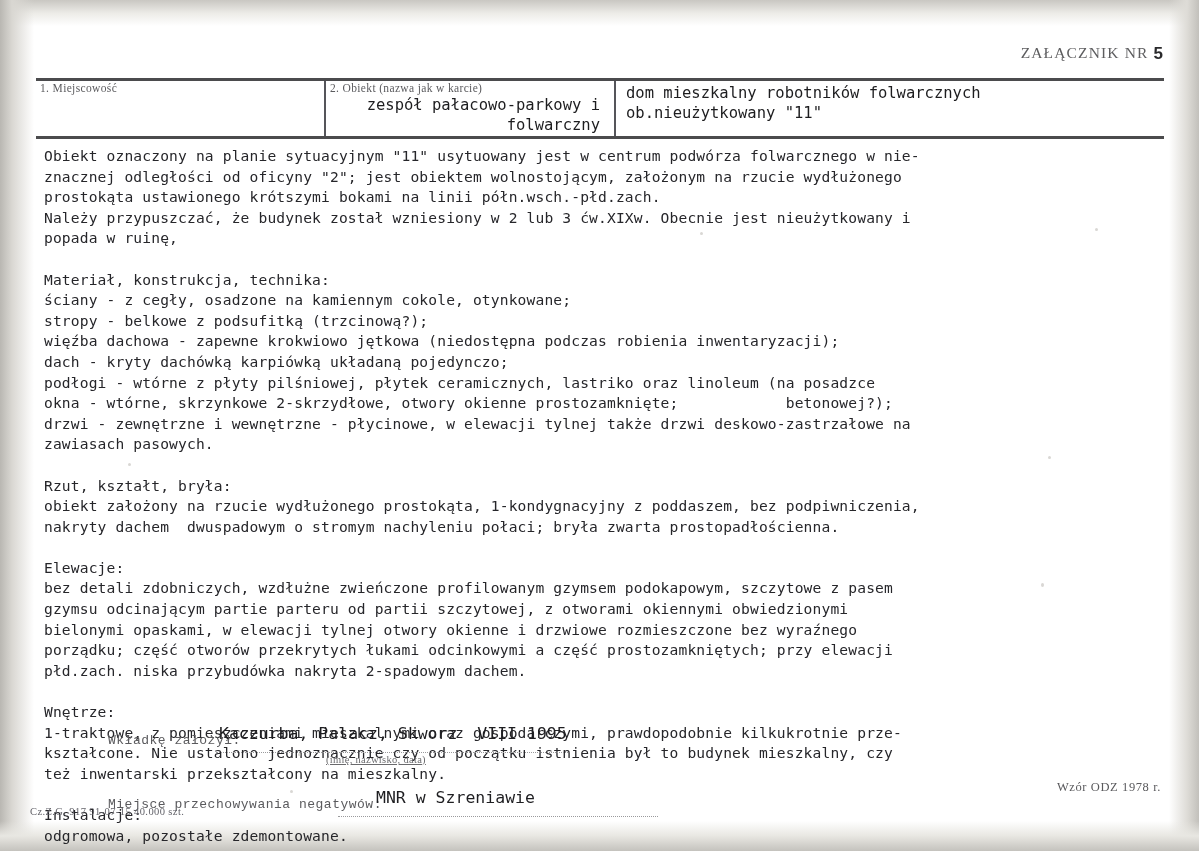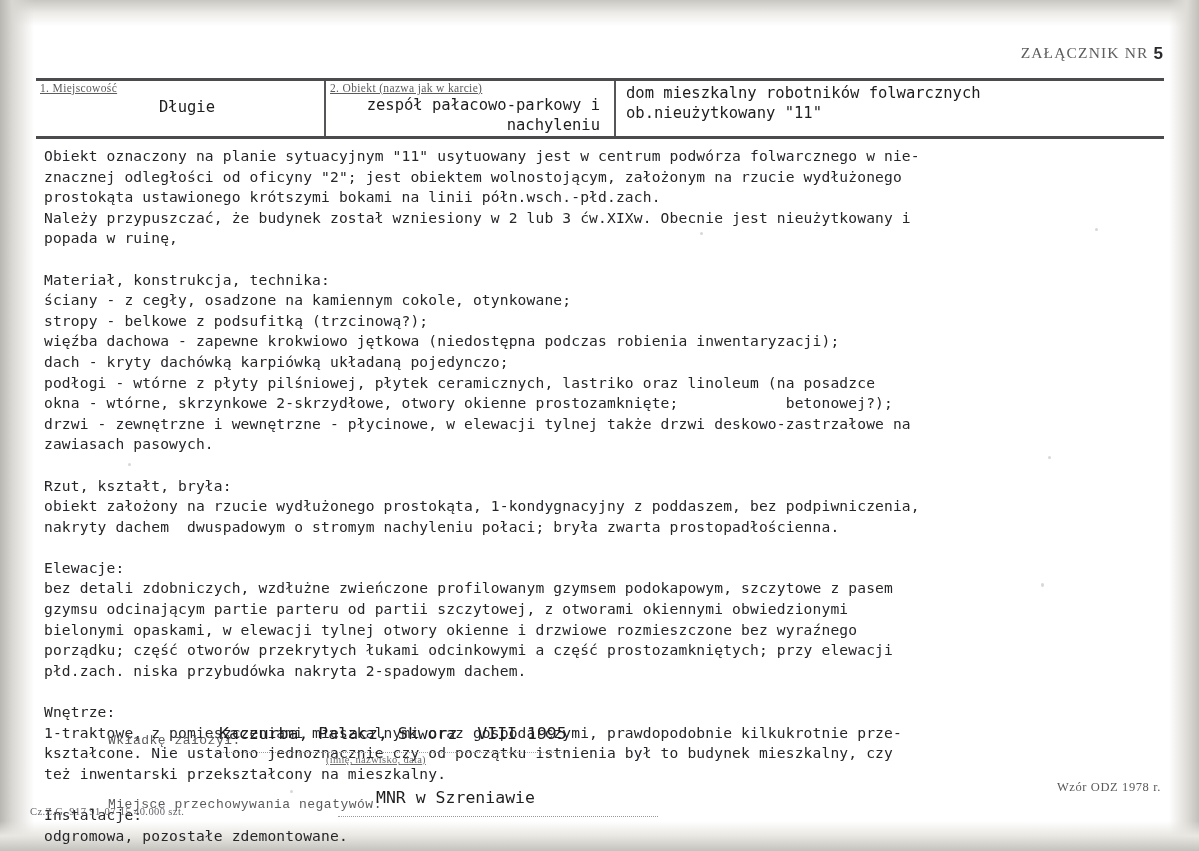--- a/index.html
+++ b/index.html
@@ -95,21 +95,20 @@
   .cell {
     position: absolute;
     top: 82px;
   }
   .cell-label {
     font-family: "Liberation Serif", "DejaVu Serif", serif;
     font-size: 11.5px;
     color: #5b5b5e;
     letter-spacing: 0.35px;
     white-space: nowrap;
-    text-decoration: underline;
   }
   .cell-value {
     font-family: "DejaVu Sans Mono", "Liberation Mono", monospace;
     font-size: 15.5px;
     color: #1d1d1f;
     line-height: 1.32;
     white-space: pre;
   }
   #cell-1 { left: 40px;  width: 280px; }
   #cell-1 .cell-value { text-align: center; padding-left: 14px; margin-top: 3px; }
@@ -235,27 +234,26 @@
     <span>ZAŁĄCZNIK NR</span><span class="annex-no">5</span>
   </div>
 
   <div class="rule top"></div>
   <div class="rule bottom"></div>
   <div class="col-sep s1"></div>
   <div class="col-sep s2"></div>
 
   <div class="cell" id="cell-1">
     <div class="cell-label">1. Miejscowość</div>
-    <div class="cell-value">Długie</div>
   </div>
 
   <div class="cell" id="cell-2">
     <div class="cell-label">2. Obiekt (nazwa jak w karcie)</div>
     <div class="cell-value">zespół pałacowo-parkowy i
-nachyleniu</div>
+folwarczny</div>
   </div>
 
   <div class="cell" id="cell-3">
     <div class="cell-value">dom mieszkalny robotników folwarcznych
 ob.nieużytkowany "11"</div>
   </div>
 
   <div class="body" id="body-text"><div class="blk"><span class="ln">Obiekt oznaczony na planie sytuacyjnym "11" usytuowany jest w centrum podwórza folwarcznego w nie-</span><span class="ln">znacznej odległości od oficyny "2"; jest obiektem wolnostojącym, założonym na rzucie wydłużonego</span><span class="ln">prostokąta ustawionego krótszymi bokami na linii półn.wsch.-płd.zach.</span><span class="ln">Należy przypuszczać, że budynek został wzniesiony w 2 lub 3 ćw.XIXw. Obecnie jest nieużytkowany i</span><span class="ln">popada w ruinę,</span></div><div class="blk"><span class="ln">Materiał, konstrukcja, technika:</span><span class="ln">ściany - z cegły, osadzone na kamiennym cokole, otynkowane;</span><span class="ln">stropy - belkowe z podsufitką (trzcinową?);</span><span class="ln">więźba dachowa - zapewne krokwiowo jętkowa (niedostępna podczas robienia inwentaryzacji);</span><span class="ln">dach - kryty dachówką karpiówką układaną pojedynczo;</span><span class="ln">podłogi - wtórne z płyty pilśniowej, płytek ceramicznych, lastriko oraz linoleum (na posadzce</span><span class="ln">okna - wtórne, skrzynkowe 2-skrzydłowe, otwory okienne prostozamknięte;            betonowej?);</span><span class="ln">drzwi - zewnętrzne i wewnętrzne - płycinowe, w elewacji tylnej także drzwi deskowo-zastrzałowe na</span><span class="ln">zawiasach pasowych.</span></div><div class="blk"><span class="ln">Rzut, kształt, bryła:</span><span class="ln">obiekt założony na rzucie wydłużonego prostokąta, 1-kondygnacyjny z poddaszem, bez podpiwniczenia,</span><span class="ln">nakryty dachem  dwuspadowym o stromym nachyleniu połaci; bryła zwarta prostopadłościenna.</span></div><div class="blk"><span class="ln">Elewacje:</span><span class="ln">bez detali zdobniczych, wzdłużne zwieńczone profilowanym gzymsem podokapowym, szczytowe z pasem</span><span class="ln">gzymsu odcinającym partie parteru od partii szczytowej, z otworami okiennymi obwiedzionymi</span><span class="ln">bielonymi opaskami, w elewacji tylnej otwory okienne i drzwiowe rozmieszczone bez wyraźnego</span><span class="ln">porządku; część otworów przekrytych łukami odcinkowymi a część prostozamkniętych; przy elewacji</span><span class="ln">płd.zach. niska przybudówka nakryta 2-spadowym dachem.</span></div><div class="blk"><span class="ln">Wnętrze:</span><span class="ln">1-traktowe, z pomieszczeniami mieszkalnymi oraz gospodarczymi, prawdopodobnie kilkukrotnie prze-</span><span class="ln">kształcone. Nie ustalono jednoznacznie czy od początku istnienia był to budynek mieszkalny, czy</span><span class="ln">też inwentarski przekształcony na mieszkalny.</span></div><div class="blk"><span class="ln">Instalacje:</span><span class="ln">odgromowa, pozostałe zdemontowane.</span></div></div>
 
   <div class="sig-block">

